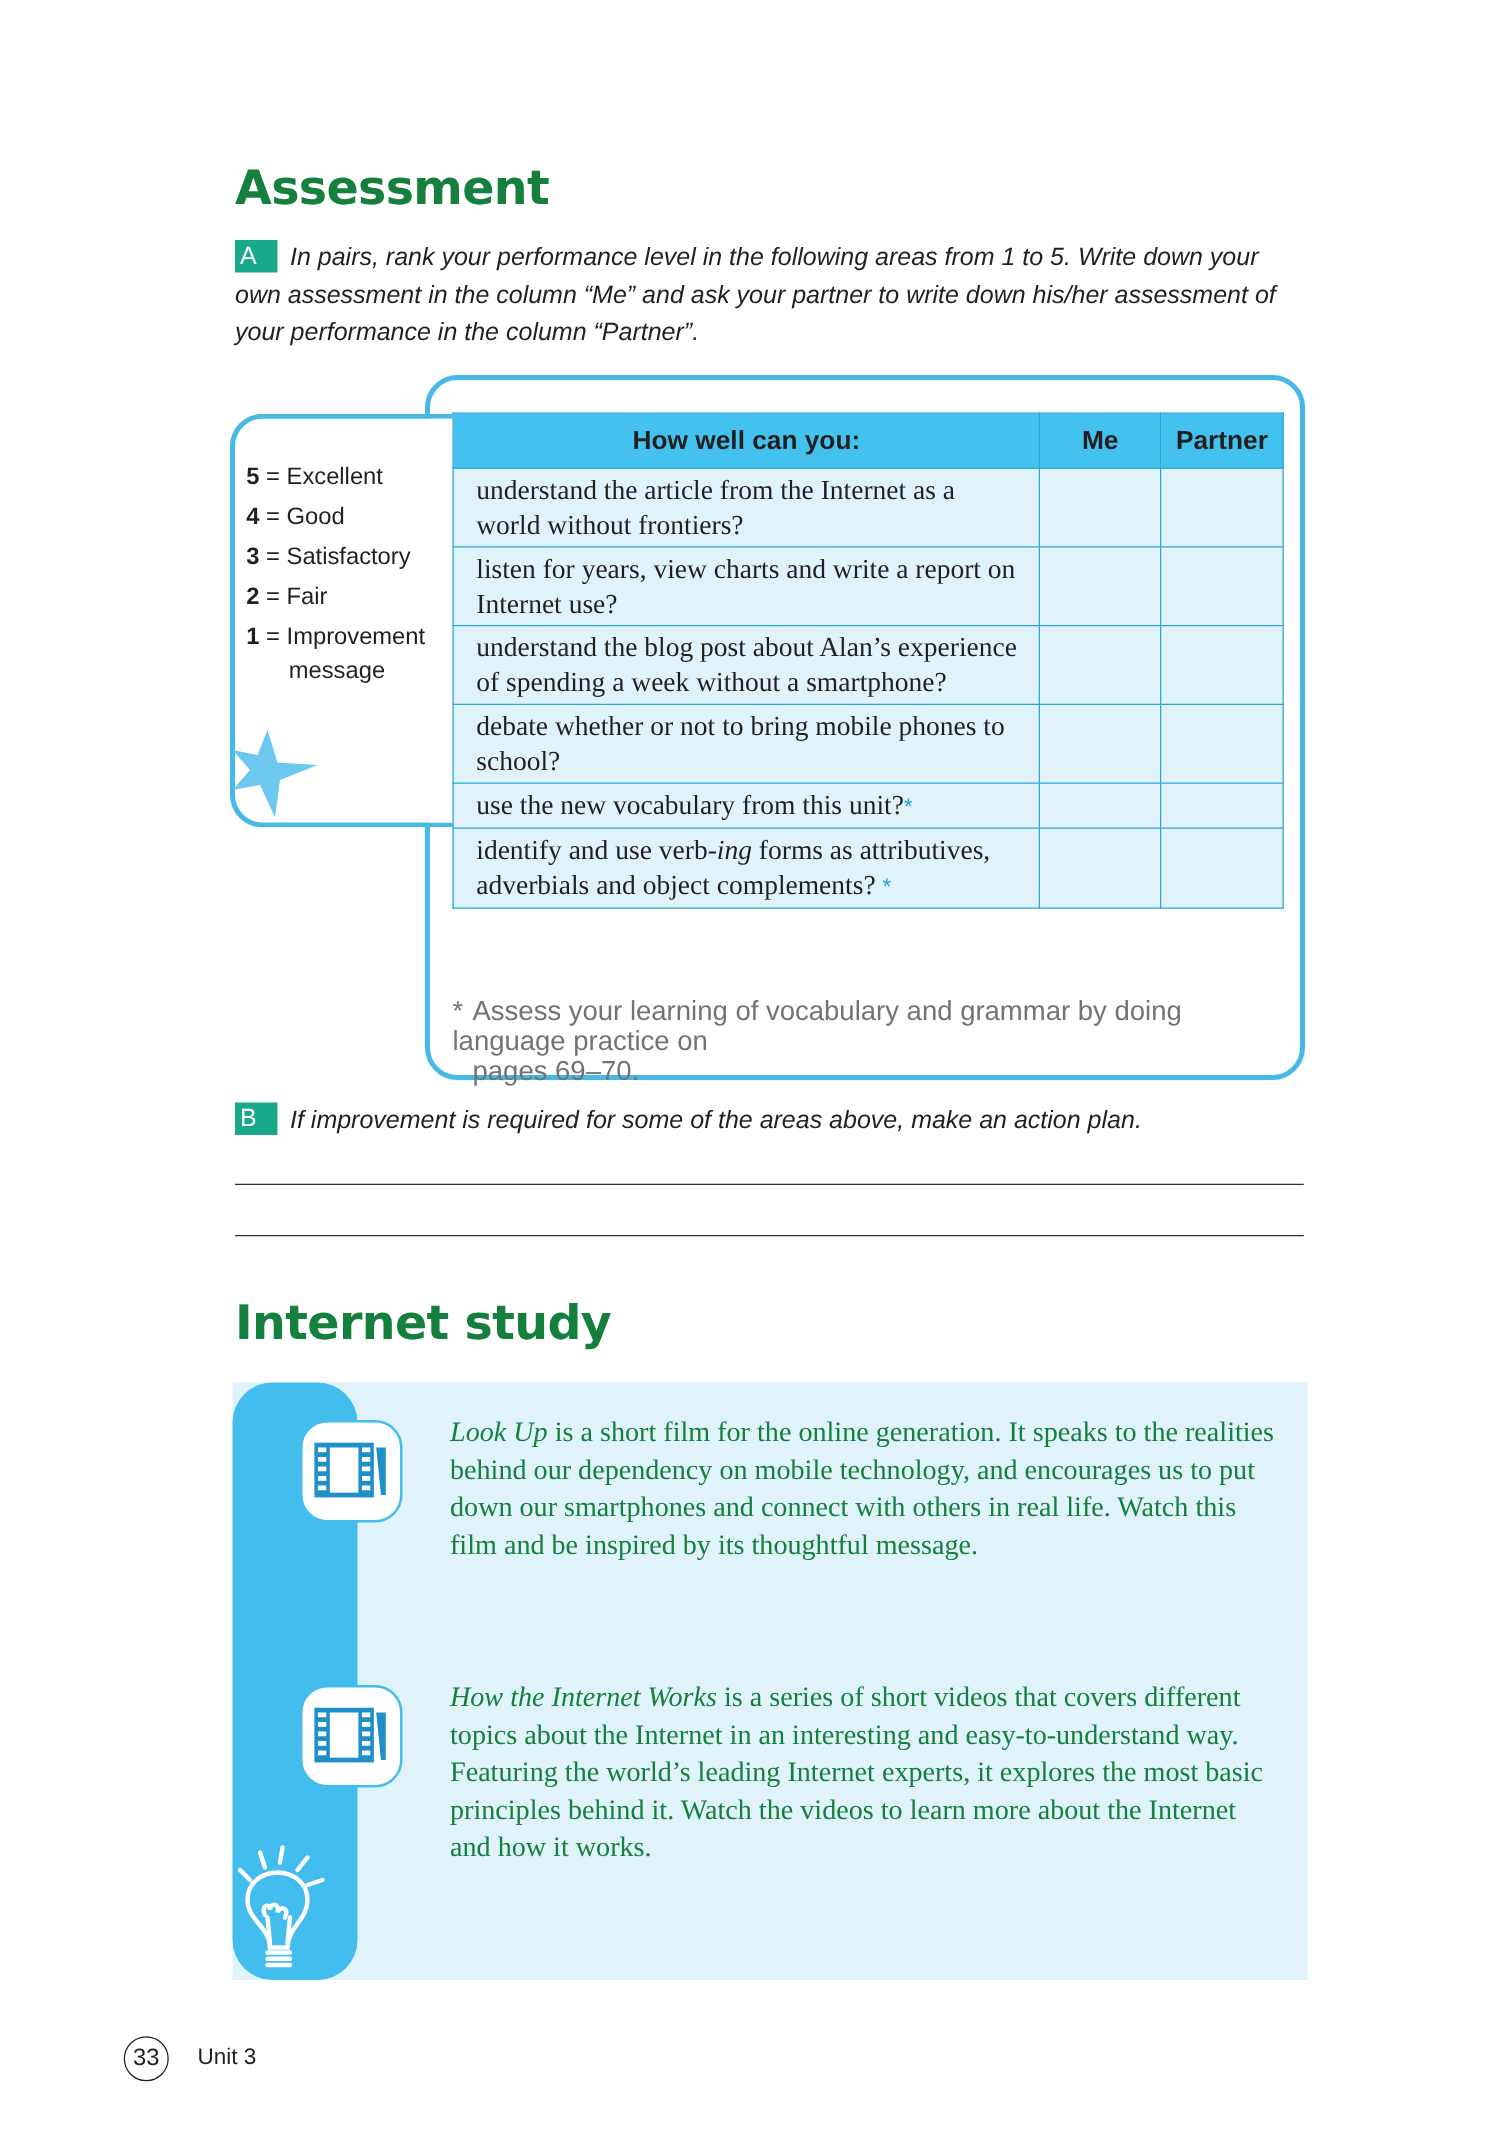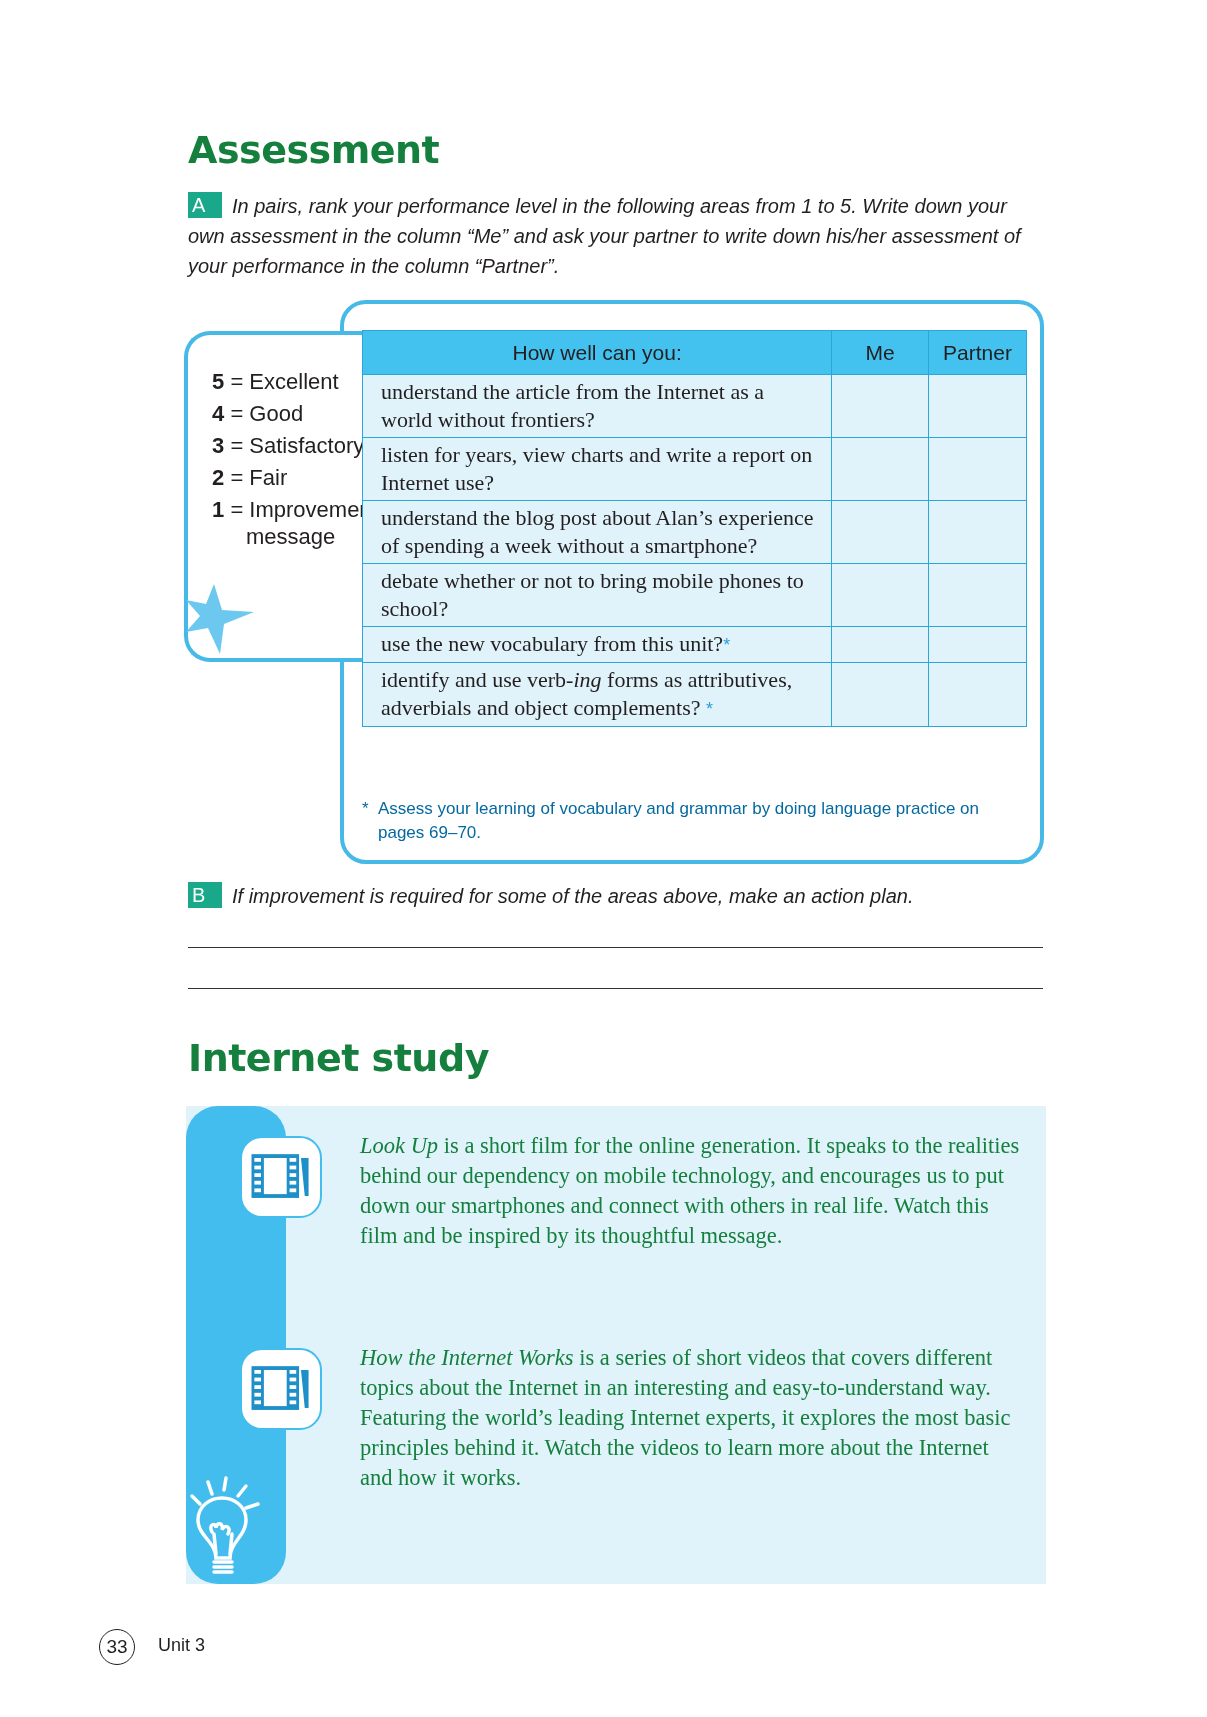--- a/index.html
+++ b/index.html
@@ -33,48 +33,48 @@
       border: 4px solid #47b9e6; border-radius: 26px; background: #fff;
     }
     .frame-small {
       position: absolute; left: 184px; top: 331px; width: 186px; height: 331px;
       border: 4px solid #47b9e6; border-right: none; border-radius: 26px 0 0 26px; background: #fff;
     }
     .frame-cover {
       position: absolute; left: 344px; top: 335px; width: 30px; height: 323px; background: #fff;
     }
 
-    .scale-list { position: absolute; left: 212px; top: 366px; font-size: 22px; line-height: 32px; }
+    .scale-list { position: absolute; left: 197px; top: 366px; font-size: 19px; line-height: 32px; }
     .scale-list .num { font-weight: bold; }
     .scale-item { white-space: nowrap; }
     .scale-indent { padding-left: 34px; margin-top: -5px; }
 
     .star { position: absolute; left: 186px; top: 582px; width: 70px; height: 72px; }
 
     table.assess {
       position: absolute; left: 362px; top: 330px; width: 665px;
       border-collapse: collapse; background: #e0f2fa;
     }
     table.assess th {
-      background: #43c1ef; color: #231f20; font-size: 21px; font-weight: normal;
+      background: #43c1ef; color: #231f20; font-size: 21px; font-weight: bold;
       height: 44px; border: 1.5px solid #2aa7d8;
     }
     table.assess td {
       border: 1.5px solid #2aa7d8; font-family: "Liberation Serif", serif;
       font-size: 22px; line-height: 28px; padding: 3px 16px 3px 18px; vertical-align: middle; color: #231f20;
     }
     table.assess td.blank { padding: 0; }
     .ast { color: #2a9fd6; font-family: "Liberation Sans", sans-serif; font-size: 18px; }
     .col-q { width: 470px; }
     .col-me { width: 97px; }
     .col-partner { width: 98px; }
 
     .footnote {
       position: absolute; left: 362px; top: 797px; width: 670px;
-      color: #0369a1; font-size: 17px; line-height: 24px;
+      color: #737373; font-size: 22px; line-height: 24px;
     }
     .footnote .star-mark { display: inline-block; width: 16px; }
     .footnote .cont { padding-left: 16px; }
 
     .write-line { position: absolute; left: 188px; width: 855px; height: 0; border-top: 1.5px solid #333; }
     #line-1 { top: 947px; }
     #line-2 { top: 988px; }
 
     .fs-box { position: absolute; left: 186px; top: 1106px; width: 860px; height: 478px; background: #e0f2fa; }
     .fs-bar { position: absolute; left: 186px; top: 1106px; width: 100px; height: 478px; background: #43bdee; border-radius: 32px 32px 32px 32px; }

